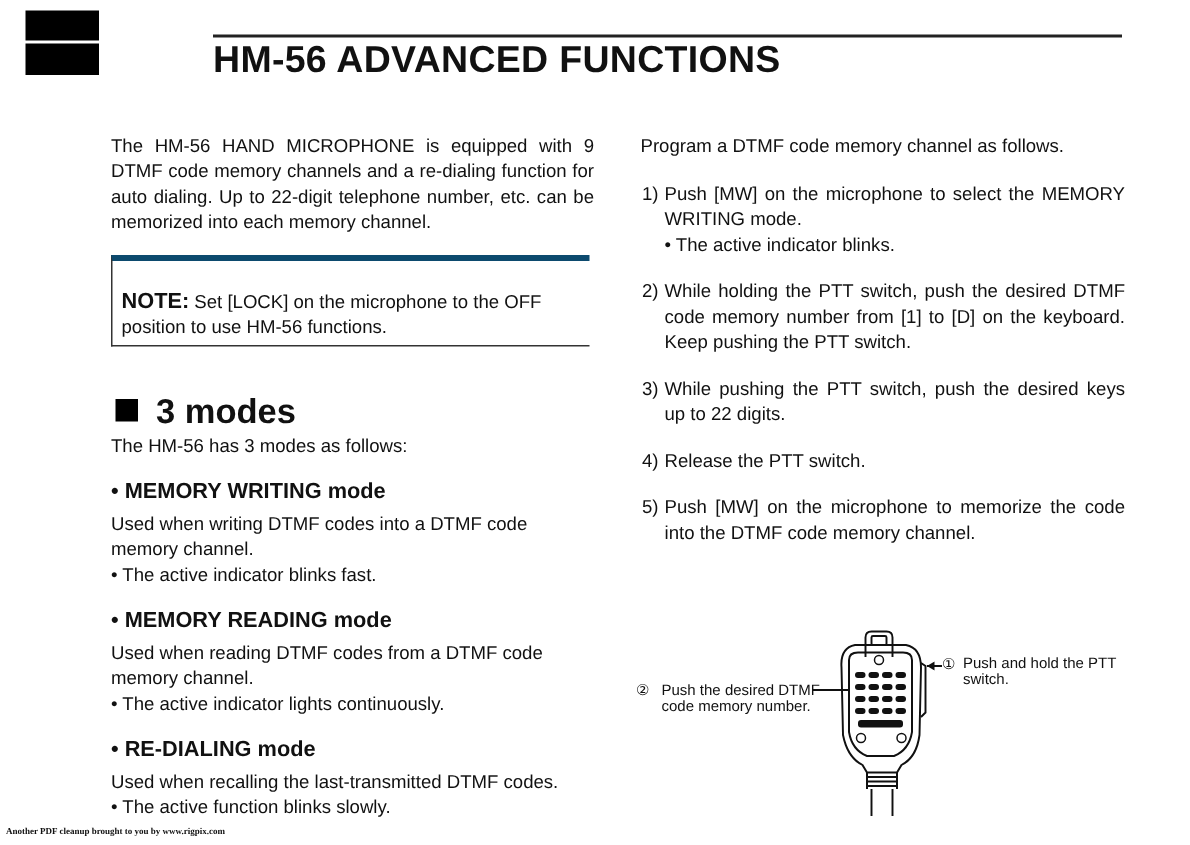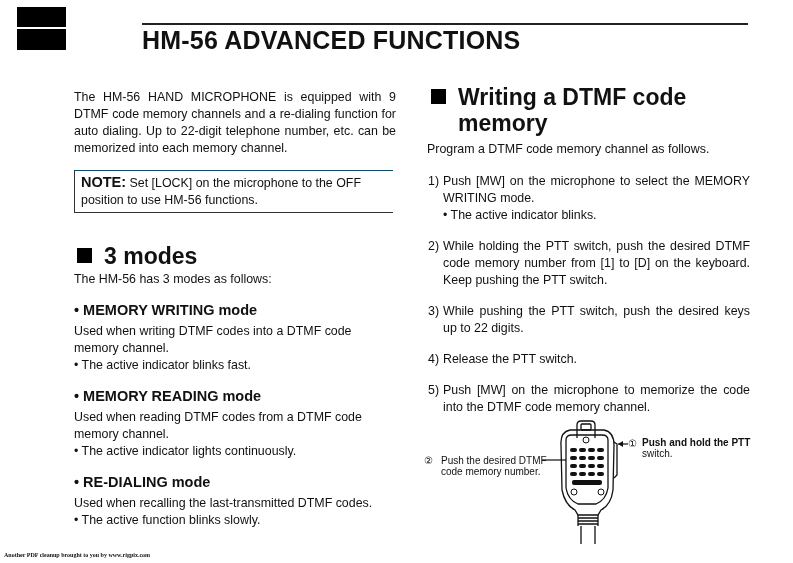--- a/index.html
+++ b/index.html
@@ -9,22 +9,22 @@
   .tab-mark.top { top: 7px; height: 20px; }
   .tab-mark.bot { top: 29px; height: 21px; }
   .header-rule { position: absolute; left: 142px; top: 23px; width: 606px; height: 2px; background: #222; }
   .page-title { position: absolute; left: 142px; top: 26px; font-size: 25px; font-weight: bold; letter-spacing: 0.2px; margin: 0; }
 
   .body-text { font-size: 12.4px; line-height: 17px; margin: 0; }
   .col-left { position: absolute; left: 74px; top: 89px; width: 322px; }
   .col-right { position: absolute; left: 428px; top: 84px; width: 322px; }
 
   .intro { text-align: justify; }
-  .note-box { margin-top: 13px; border-top: 1px solid #0c4a6e; border-left: 1.5px solid #333; border-bottom: 1.5px solid #333;
-              padding: 3px 4px 3px 6px; font-size: 12.4px; line-height: 17px; width: 308px; }
+  .note-box { margin-top: 13px; border-top: 4px solid #0c4a6e; border-left: 1.5px solid #333; border-bottom: 1.5px solid #333;
+              padding: 19px 4px 3px 6px; font-size: 12.4px; line-height: 17px; width: 308px; }
   .note-label { font-weight: bold; font-size: 14.5px; }
 
   .section-heading { font-weight: bold; margin: 0; display: flex; align-items: flex-start; }
   .sq { display: inline-block; background: #000; flex: 0 0 auto; }
   .h-large { font-size: 23px; line-height: 26px; }
   .h-large .sq { width: 15px; height: 15px; margin: 5px 12px 0 3px; }
 
   .mode-heading { font-weight: bold; font-size: 14.5px; margin: 14px 0 5px 0; }
   .bullet-line { font-size: 12.4px; line-height: 17px; margin: 0; }
 
@@ -72,27 +72,20 @@
     <p class="bullet-line">• The active indicator lights continuously.</p>
   </div>
   <div>
     <div class="mode-heading">• RE-DIALING mode</div>
     <p class="body-text">Used when recalling the last-transmitted DTMF codes.</p>
     <p class="bullet-line">• The active function blinks slowly.</p>
   </div>
 </div>
 
 <div class="col-right">
-  <h2 class="section-heading h-large">
-    <span class="sq"></span>
-    <span>
-      <span style="display:block">Writing a DTMF code</span>
-      <span style="display:block">memory</span>
-    </span>
-  </h2>
   <p class="body-text" style="margin:5px 0 15px -1px;">Program a DTMF code memory channel as follows.</p>
 
   <ol class="steps">
     <li class="step">
       <span class="step-num">1)</span>
       <span class="step-text">
         <span>Push [MW] on the microphone to select the MEMORY WRITING mode.</span><br>
         <span class="step-sub">• The active indicator blinks.</span>
       </span>
     </li>
@@ -154,20 +147,20 @@
       <rect x="152" y="60" width="30" height="5" rx="2"></rect>
     </g>
     <circle cx="154" cy="72" r="3" fill="none" stroke="#111" stroke-width="1"></circle>
     <circle cx="181" cy="72" r="3" fill="none" stroke="#111" stroke-width="1"></circle>
 
     <path d="M198 24 L208 24" stroke="#111" stroke-width="1.2"></path>
     <path d="M198 24 L203 21 L203 27 Z" fill="#111"></path>
     <path d="M122 40 L146 40" stroke="#111" stroke-width="1.2"></path>
   </svg>
   <span class="fig-label" style="left:208px; top:18px;">①</span>
-  <span class="fig-label" style="left:222px; top:17px;font-weight:bold;">Push and hold the PTT</span>
+  <span class="fig-label" style="left:222px; top:17px;">Push and hold the PTT</span>
   <span class="fig-label" style="left:222px; top:28px;">switch.</span>
   <span class="fig-label" style="left:4px; top:35px;">②</span>
   <span class="fig-label" style="left:21px; top:35px;">Push the desired DTMF</span>
   <span class="fig-label" style="left:21px; top:46px;">code memory number.</span>
 </div>
 
 <div class="footer-credit">Another PDF cleanup brought to you by www.rigpix.com</div>
 
 </body></html>

